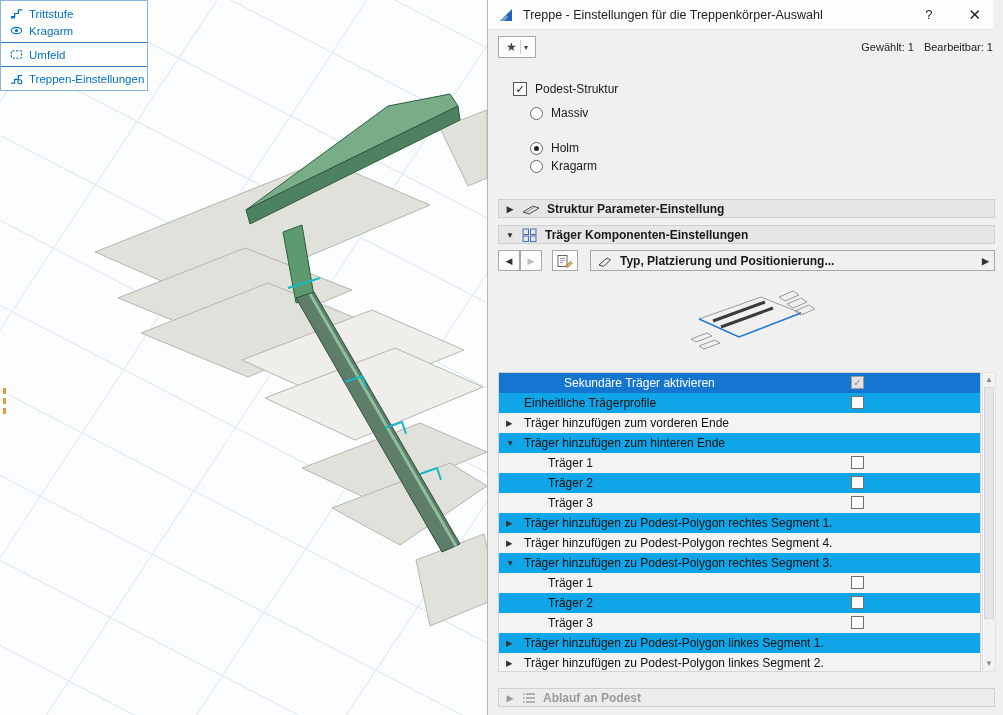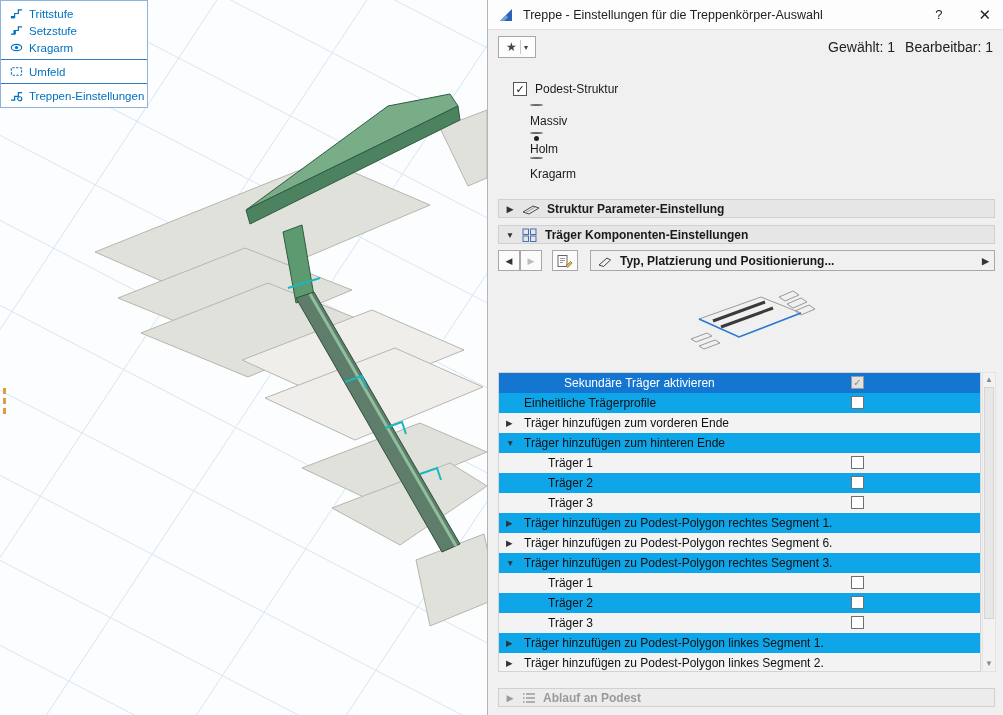--- a/index.html
+++ b/index.html
@@ -17,39 +17,39 @@
   .p-icon { width:14px; height:14px; display:inline-flex; align-items:center; justify-content:center; flex:0 0 14px; }
   .panel-sep { height:1px; background:#2f7bc4; margin:3px 0; }
 
   #edge-marker { position:absolute; left:3px; top:388px; height:26px; width:0;
                  border-left:3px dashed #e09c3f; }
 
   
   #dialog { position:absolute; left:487px; top:0; width:516px; height:715px;
             background:#f0f0f0; border-left:1px solid #b5b5b5; font-size:12px; color:#1a1a1a; }
 
-  #titlebar { position:absolute; left:0; top:0; right:0; height:30px; background:#fdfdfd;
+  #titlebar { position:absolute; left:0; top:0; right:10px; height:30px; background:#fdfdfd;
               border-bottom:1px solid #e0e0e0; display:flex; align-items:center; padding:0 12px 0 10px; }
   #dlg-icon { width:16px; height:16px; margin-right:9px; flex:0 0 16px; }
   #dlg-title { flex:1; font-size:12.5px; color:#222; white-space:nowrap; overflow:hidden; }
   #help-btn { margin-right:36px; font-size:13px; color:#222; cursor:default; }
   #close-btn { font-size:15px; color:#222; cursor:default; }
 
   #toolbar { position:absolute; left:0; top:31px; right:0; height:32px; display:flex; align-items:center; padding:0 10px; }
   #fav-btn { display:flex; align-items:center; justify-content:center; gap:3px; width:38px; height:22px;
              background:#fdfdfd; border:1px solid #a8a8a8; font-size:12px; color:#444; }
   #fav-btn .fav-sep { width:1px; height:14px; background:#c9c9c9; }
   #fav-btn .fav-caret { font-size:8px; color:#444; }
-  #status { margin-left:auto; font-size:14px; color:#222; display:flex; gap:10px; }
+  #status { margin-left:auto; font-size:11px; color:#222; display:flex; gap:10px; }
 
   .chk-row { position:absolute; left:25px; top:82px; display:flex; align-items:center; gap:8px; }
   .cbx { width:14px; height:14px; border:1px solid #555; background:#fff; font-size:11px;
          line-height:12px; text-align:center; color:#111; }
 
-  .radio-row { position:absolute; left:42px; display:flex; align-items:flex-start; gap:8px; height:16px;flex-direction:column; }
+  .radio-row { position:absolute; left:42px; display:flex; align-items:flex-end; gap:8px; height:16px; }
   .radio { width:13px; height:13px; border:1px solid #666; border-radius:50%; background:#fff; position:relative; }
   .radio.sel::after { content:""; position:absolute; left:3px; top:3px; width:5px; height:5px;
                       border-radius:50%; background:#222; }
 
   .sect { position:absolute; left:10px; right:8px; height:19px; background:#e6e6e6;
           border:1px solid #d0d0d0; display:flex; align-items:center; gap:7px; padding:0 6px;
           font-weight:bold; font-size:12px; color:#1a1a1a; }
   .tri { font-size:8.5px; color:#333; width:10px; text-align:center; }
   .sect-icon { display:inline-flex; align-items:center; }
   .sect.disabled-sect { color:#9a9a9a; background:#ececec; }
@@ -160,29 +160,20 @@
             <svg viewBox="0 0 14 14" width="13" height="13">
               <path d="M1 11 h4 v-4 h4 v-4 h4" stroke="#0070c0" fill="none" stroke-width="1.3"></path>
               <path d="M1 11 h4" stroke="#0070c0" fill="none" stroke-width="2.6"></path>
             </svg>
           </span>
           <span>Trittstufe</span>
         </div>
         <div class="panel-item">
           <span class="p-icon">
             <svg viewBox="0 0 14 14" width="13" height="13">
-              <path d="M1 11 h4 v-4 h4 v-4 h4" stroke="#0070c0" fill="none" stroke-width="1.3"></path>
-              <path d="M5 11 v-4" stroke="#0070c0" fill="none" stroke-width="2.6"></path>
-            </svg>
-          </span>
-          <span>Setzstufe</span>
-        </div>
-        <div class="panel-item">
-          <span class="p-icon">
-            <svg viewBox="0 0 14 14" width="13" height="13">
               <ellipse cx="7" cy="7" rx="5.6" ry="3.4" stroke="#0070c0" fill="none" stroke-width="1.2"></ellipse>
               <circle cx="7" cy="7" r="1.7" fill="#0070c0"></circle>
             </svg>
           </span>
           <span>Kragarm</span>
         </div>
         <div class="panel-sep"></div>
         <div class="panel-item">
           <span class="p-icon">
             <svg viewBox="0 0 14 14" width="13" height="13">
@@ -234,21 +225,21 @@
 
     <div class="chk-row">
       <span id="podest-cbx" class="cbx checked">✓</span>
       <span>Podest-Struktur</span>
     </div>
 
     <div class="radio-row" style="top:104px">
       <span class="radio"></span>
       <span>Massiv</span>
     </div>
-    <div class="radio-row" style="top:132px">
+    <div class="radio-row" style="top:139px">
       <span class="radio sel"></span>
       <span>Holm</span>
     </div>
     <div class="radio-row" style="top:157px">
       <span class="radio"></span>
       <span>Kragarm</span>
     </div>
 
     <div class="sect" id="sect-param">
       <span class="tri">▶</span>
@@ -313,21 +304,21 @@
 
     <div id="table-wrap">
         <div class="t-row selected"><span class="expander"></span><span class="t-label">Sekundäre Träger aktivieren</span><span class="cb checked">✓</span></div>
         <div class="t-row"><span class="expander"></span><span class="t-label">Einheitliche Trägerprofile</span><span class="cb"></span></div>
         <div class="t-row alt"><span class="expander">▶</span><span class="t-label">Träger hinzufügen zum vorderen Ende</span></div>
         <div class="t-row"><span class="expander">▼</span><span class="t-label">Träger hinzufügen zum hinteren Ende</span></div>
         <div class="t-row alt"><span class="expander"></span><span class="t-label ind">Träger 1</span><span class="cb"></span></div>
         <div class="t-row"><span class="expander"></span><span class="t-label ind">Träger 2</span><span class="cb"></span></div>
         <div class="t-row alt"><span class="expander"></span><span class="t-label ind">Träger 3</span><span class="cb"></span></div>
         <div class="t-row"><span class="expander">▶</span><span class="t-label">Träger hinzufügen zu Podest-Polygon rechtes Segment 1.</span></div>
-        <div class="t-row alt"><span class="expander">▶</span><span class="t-label">Träger hinzufügen zu Podest-Polygon rechtes Segment 6.</span></div>
+        <div class="t-row alt"><span class="expander">▶</span><span class="t-label">Träger hinzufügen zu Podest-Polygon rechtes Segment 4.</span></div>
         <div class="t-row"><span class="expander">▼</span><span class="t-label">Träger hinzufügen zu Podest-Polygon rechtes Segment 3.</span></div>
         <div class="t-row alt"><span class="expander"></span><span class="t-label ind">Träger 1</span><span class="cb"></span></div>
         <div class="t-row"><span class="expander"></span><span class="t-label ind">Träger 2</span><span class="cb"></span></div>
         <div class="t-row alt"><span class="expander"></span><span class="t-label ind">Träger 3</span><span class="cb"></span></div>
         <div class="t-row"><span class="expander">▶</span><span class="t-label">Träger hinzufügen zu Podest-Polygon linkes Segment 1.</span></div>
         <div class="t-row alt"><span class="expander">▶</span><span class="t-label">Träger hinzufügen zu Podest-Polygon linkes Segment 2.</span></div>
       </div>
 
     <div id="table-scrollbar">
       <span class="sb-arrow">▲</span>

